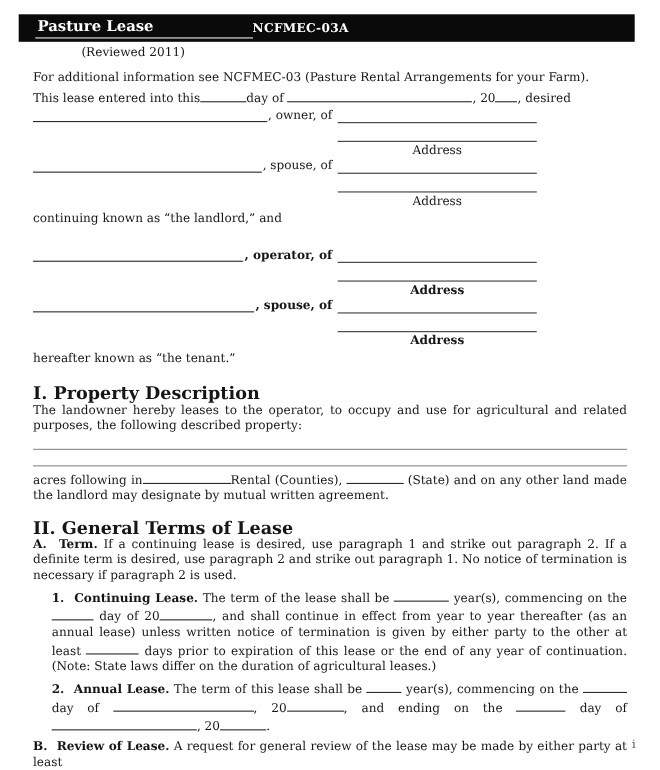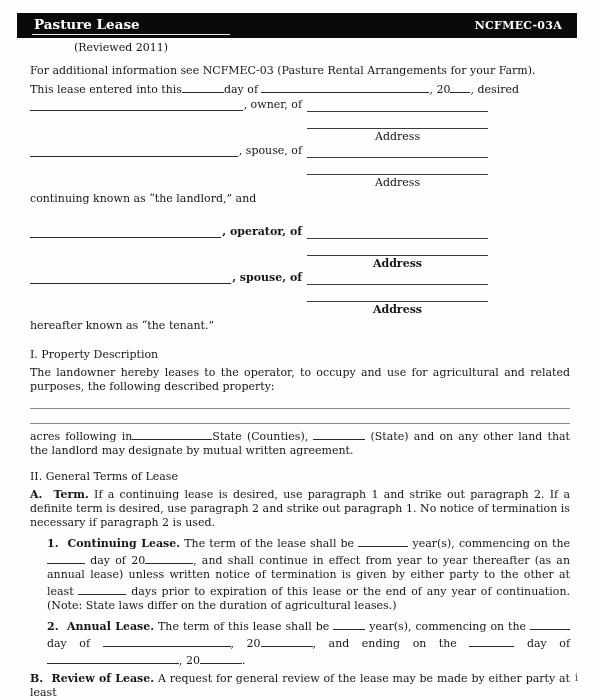--- a/index.html
+++ b/index.html
@@ -8,21 +8,21 @@
     font-family:"DejaVu Serif", serif; font-size:11px; color:#161616;
     overflow:hidden;
   }
   .page {
     position:relative; width:600px; height:700px; box-sizing:border-box;
     padding:13px 30px 0 30px; background:#fefefe;
   }
   
   .bar {
     margin-left:-13px; margin-right:-7px; height:25px; background:#0a0a0a;
-    display:flex; justify-content:space-between; align-items:center;
+    display:flex; align-items:center;
     padding:0 15px; box-sizing:border-box;
   }
   .bar-title {
     color:#ffffff; font-weight:bold; font-size:13.5px;
     border-bottom:1.5px solid #e9e9e9; padding:0 90px 2px 2px;
   }
   .bar-code { color:#ffffff; font-weight:bold; font-size:11px; letter-spacing:.3px; }
   .reviewed { margin:3px 0 0 44px; height:14px; }
 
   .info { margin-top:9px; height:14px; }
@@ -43,21 +43,21 @@
   .p-row.r2 { top:46px; }
   .addr { position:absolute; left:277px; width:181px; }
   .addr.g1 { top:0; }
   .addr.g2 { top:46px; }
   .addr .aline { height:16px; border-bottom:1px solid #3a3a3a; }
   .addr .acap { height:14px; text-align:center; padding-top:1px; }
 
   .hereafter { margin-top:5px; height:14px; }
   .party.second { margin-top:16px;font-weight:bold; }
 
-  .sec-head { font-weight:normal; font-size:11px; height:15px; }
+  .sec-head { font-weight:bold; font-size:16px; height:15px; }
   .sh1 { margin-top:15px; }
   .sh2 { margin-top:12px; }
 
   .para { line-height:14px; text-align:justify; }
   .para b { font-weight:bold; }
   .p-intro { margin-top:3px; }
 
   .dline { height:14px; border-bottom:1px solid #8a8a8a; }
 
   .consist { display:flex; align-items:flex-end; height:15px; }
@@ -129,21 +129,21 @@
       <div class="aline"></div>
       <div class="acap">Address</div>
     </div>
   </div>
   <div class="hereafter">hereafter known as “the tenant.”</div>
 
   <div class="sec-head sh1">I. Property Description</div>
   <div class="para p-intro">The landowner hereby leases to the operator, to occupy and use for agricultural and related purposes, the following described property:</div>
   <div class="dline"></div>
   <div class="dline"></div>
-  <div class="para acres"><span>acres following in</span><span class="bl" style="width:80px"></span><span>State (Counties), </span><span class="bl" style="width:52px"></span><span> (State) and on any other land that the landlord may designate by mutual written agreement.</span></div>
+  <div class="para acres"><span>acres following in</span><span class="bl" style="width:80px"></span><span>Rental (Counties), </span><span class="bl" style="width:52px"></span><span> (State) and on any other land made the landlord may designate by mutual written agreement.</span></div>
 
   <div class="sec-head sh2">II. General Terms of Lease</div>
 
   <div class="para pA"><b>A.&nbsp; Term.</b><span> If a continuing lease is desired, use paragraph 1 and strike out paragraph 2. If a definite term is desired, use paragraph 2 and strike out paragraph 1. No notice of termination is necessary if paragraph 2 is used.</span></div>
 
   <div class="para num"><b>1.&nbsp; Continuing Lease.</b><span> The term of the lease shall be </span><span class="bl" style="width:50px"></span><span> year(s), commencing on the </span><span class="bl" style="width:38px"></span><span> day of 20</span><span class="bl" style="width:48px"></span><span>, and shall continue in effect from year to year thereafter (as an annual lease) unless written notice of termination is given by either party to the other at least </span><span class="bl" style="width:48px"></span><span> days prior to expiration of this lease or the end of any year of continuation. (Note: State laws differ on the duration of agricultural leases.)</span></div>
 
   <div class="para num"><b>2.&nbsp; Annual Lease.</b><span> The term of this lease shall be </span><span class="bl" style="width:32px"></span><span> year(s), commencing on the </span><span class="bl" style="width:40px"></span><span> day of </span><span class="bl" style="width:128px"></span><span>, 20</span><span class="bl" style="width:52px"></span><span>, and ending on the </span><span class="bl" style="width:45px"></span><span> day of </span><span class="bl" style="width:132px"></span><span>, 20</span><span class="bl" style="width:42px"></span><span>.</span></div>
 
   <div class="para pB"><b>B.&nbsp; Review of Lease.</b><span> A request for general review of the lease may be made by either party at least </span></div>

